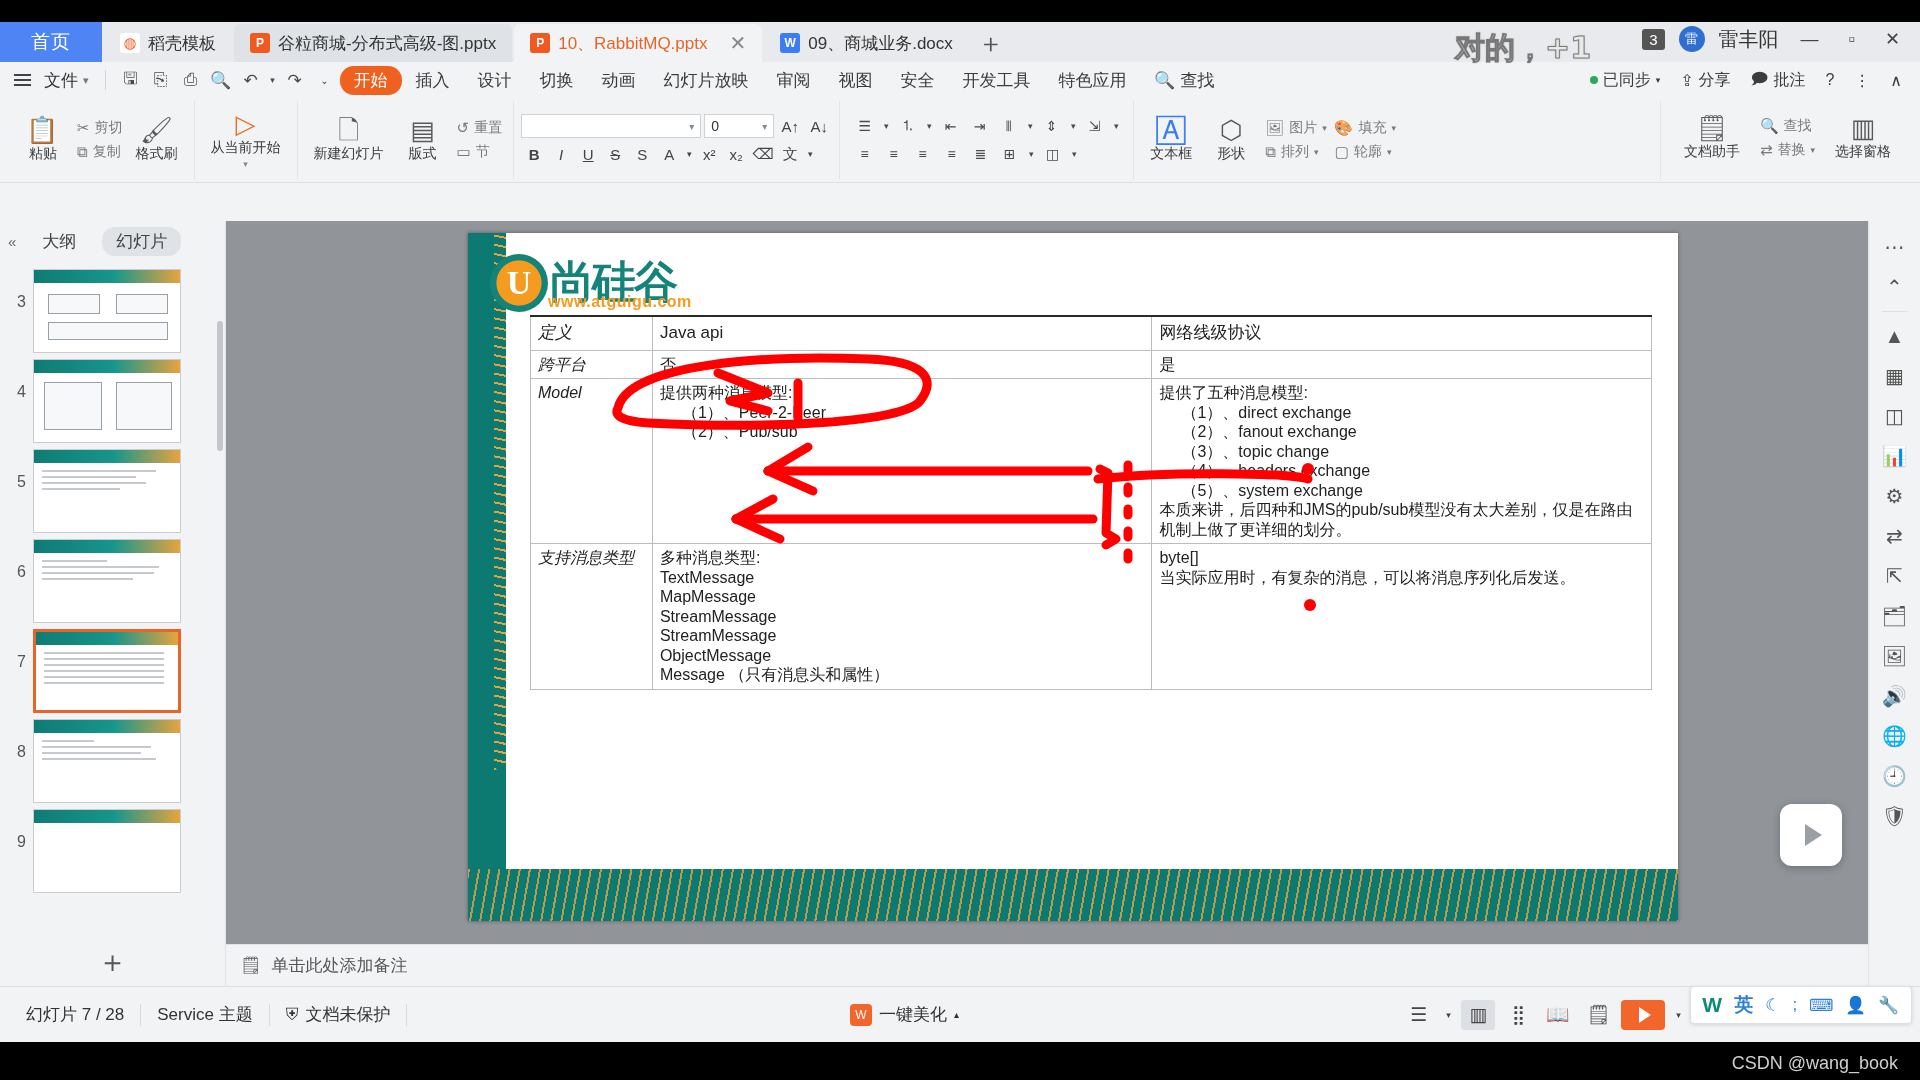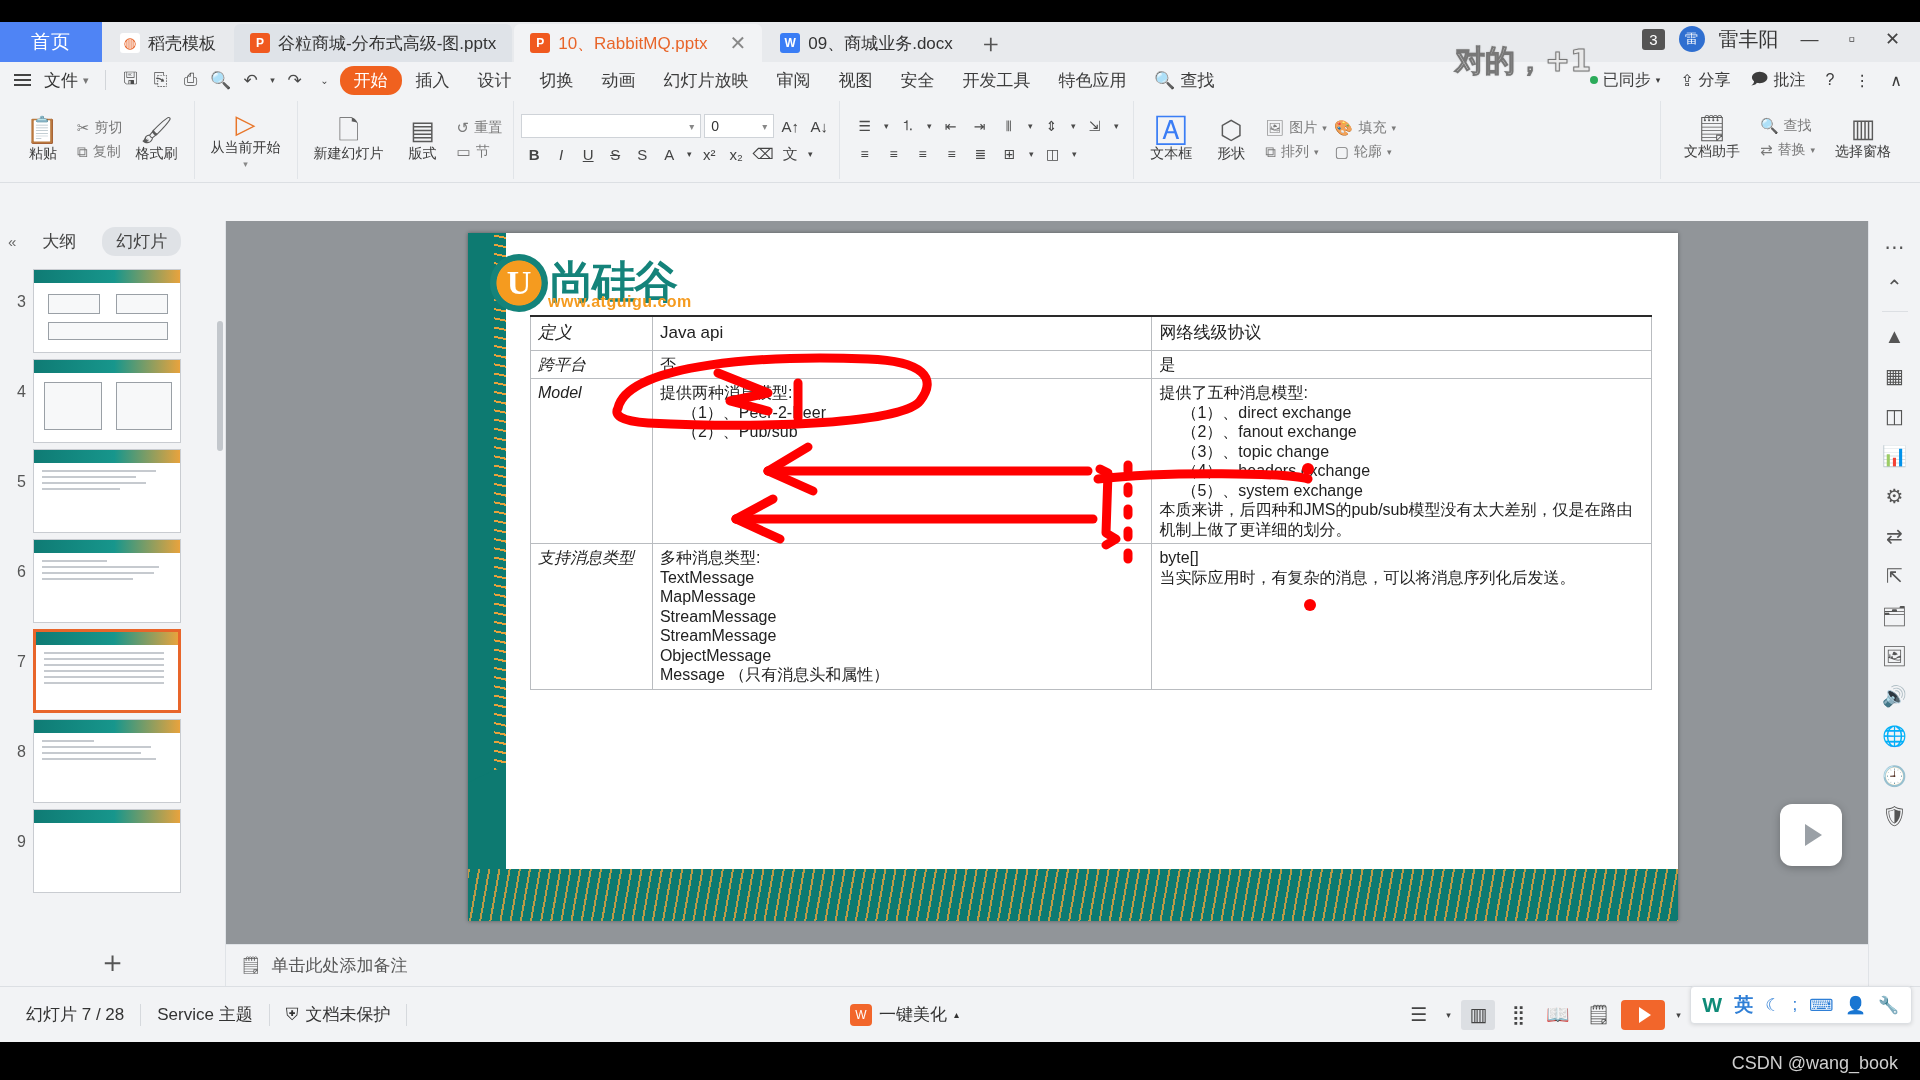--- a/index.html
+++ b/index.html
@@ -887,15 +887,15 @@
       <span class="ic">;</span>
       <span class="ic">⌨</span>
       <span class="ic">👤</span>
       <span class="ic">🔧</span>
     </div>
   </div>
 
   <div class="botblack"></div>
   <div class="csdn">CSDN @wang_book</div>
 
-  <div class="danmaku" style="left:1455px; top:41px;text-align:center;">对的，+1</div>
+  <div class="danmaku" style="left:1455px; top:28px;text-align:center;">对的，+1</div>
 
 </div>
 
 </body></html>

